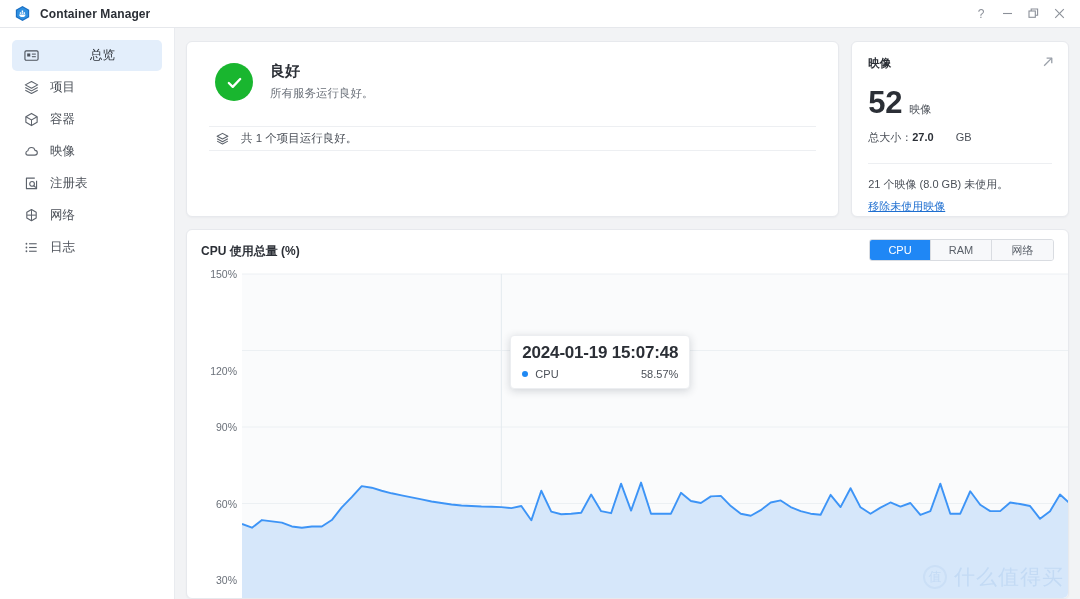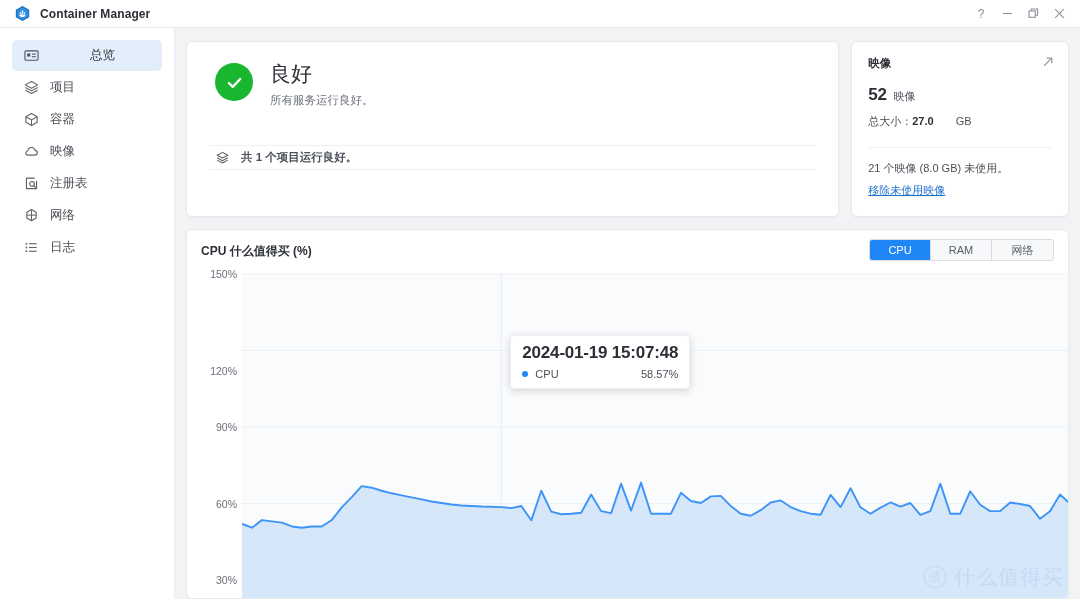--- a/index.html
+++ b/index.html
@@ -60,42 +60,42 @@
   }
 
   
   .health-card { width: 654px; height: 176px; padding: 20px 22px 0 22px; position: relative; }
   .health-head { display: flex; align-items: flex-start; padding-left: 6px; }
   .check-circle {
     width: 38px; height: 38px; border-radius: 50%; background: #19b62f;
     display: flex; align-items: center; justify-content: center; flex: 0 0 auto;
     margin-right: 17px; margin-top: 1px;
   }
-  .health-title { font-size: 21px; font-weight: normal; color: #2b2f36; line-height: 1.15; }
+  .health-title { font-size: 15px; font-weight: bold; color: #2b2f36; line-height: 1.15; }
   .health-sub { font-size: 11.5px; color: #6a7079; margin-top: 7px; }
-  .health-list { margin-top: 37px; font-weight: bold; }
+  .health-list { margin-top: 25px; }
   .health-row {
     height: 25px; display: flex; align-items: center;
     border-top: 1px solid #edeff2; font-size: 11.5px; color: #4b5058;
     padding-left: 6px;
   }
   .health-row:last-child { border-bottom: 1px solid #edeff2; }
   .row-ico {
     width: 14px; height: 14px; margin-right: 12px; color: #5d636c;
     display: flex; align-items: center; justify-content: center; flex: 0 0 auto;
   }
 
   
   .img-card { width: 218px; height: 176px; padding: 14px 16px 0 16px; position: relative; }
   .img-card-title { font-size: 11.5px; font-weight: bold; color: #2b2f36; }
   .ext-link {
     position: absolute; right: 13px; top: 13px; width: 14px; height: 14px; color: #9aa0a9;
   }
   .img-count-row { margin-top: 14px; display: flex; align-items: baseline; }
-  .img-count { font-size: 17px; font-weight: bold; color: #2b2f36; letter-spacing: -.3px; }
+  .img-count { font-size: 31px; font-weight: bold; color: #2b2f36; letter-spacing: -.3px; }
   .img-count-unit { font-size: 11px; color: #4b5058; margin-left: 7px; }
   .img-size { margin-top: 9px; font-size: 11px; color: #4b5058; }
   .img-size b { font-weight: bold; color: #2b2f36; }
   .img-divider { border-top: 1px solid #edeff2; margin-top: 18px; }
   .img-unused { margin-top: 13px; font-size: 11px; color: #4b5058; }
   .img-link {
     display: inline-block; margin-top: 7px; font-size: 11px; color: #1f6fd0;
     text-decoration: underline; cursor: pointer;
   }
 
@@ -329,21 +329,21 @@
         </div>
 
         <div class="img-divider"></div>
 
         <div class="img-unused">21 个映像 (8.0 GB) 未使用。</div>
         <a class="img-link">移除未使用映像</a>
       </div>
     </div>
 
     <div class="card chart-card">
-      <div class="chart-title">CPU 什么值得买 (%)</div>
+      <div class="chart-title">CPU 使用总量 (%)</div>
 
       <div class="seg">
         <div class="seg-btn active">CPU</div>
         <div class="seg-btn">RAM</div>
         <div class="seg-btn">网络</div>
       </div>
 
       <div class="plot-wrap">
         <div class="y-axis" id="y-axis">
             <div class="y-label" style="top: 317px;">30%</div>

